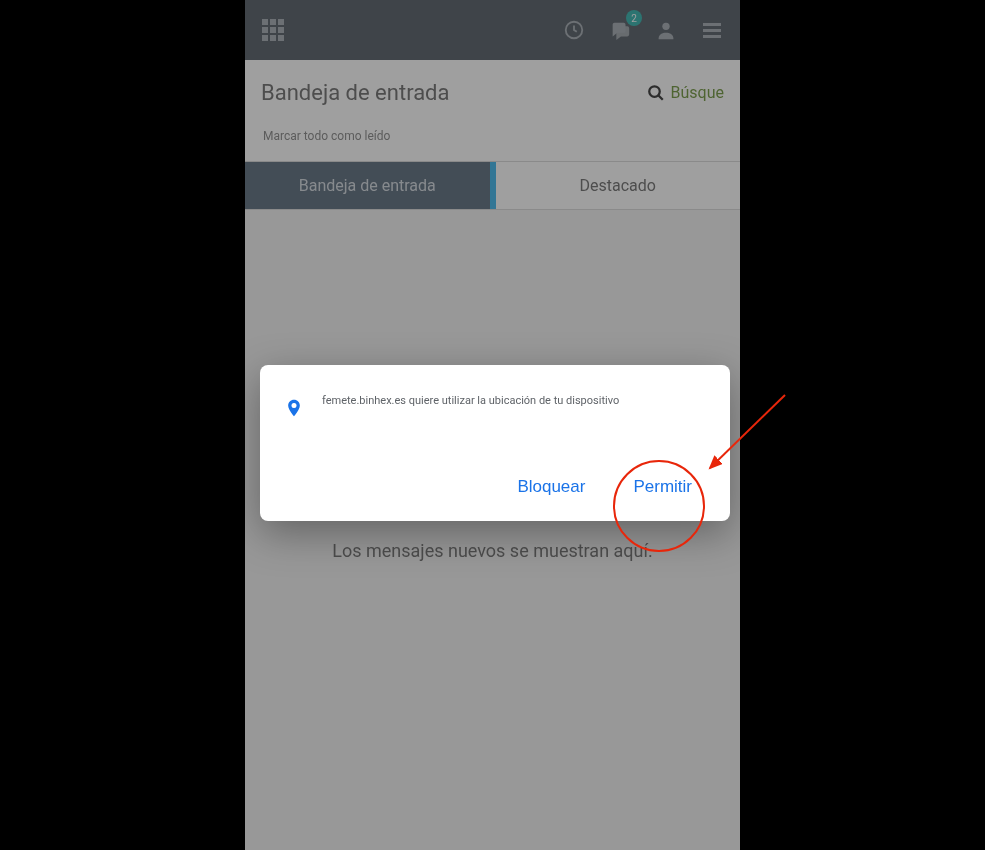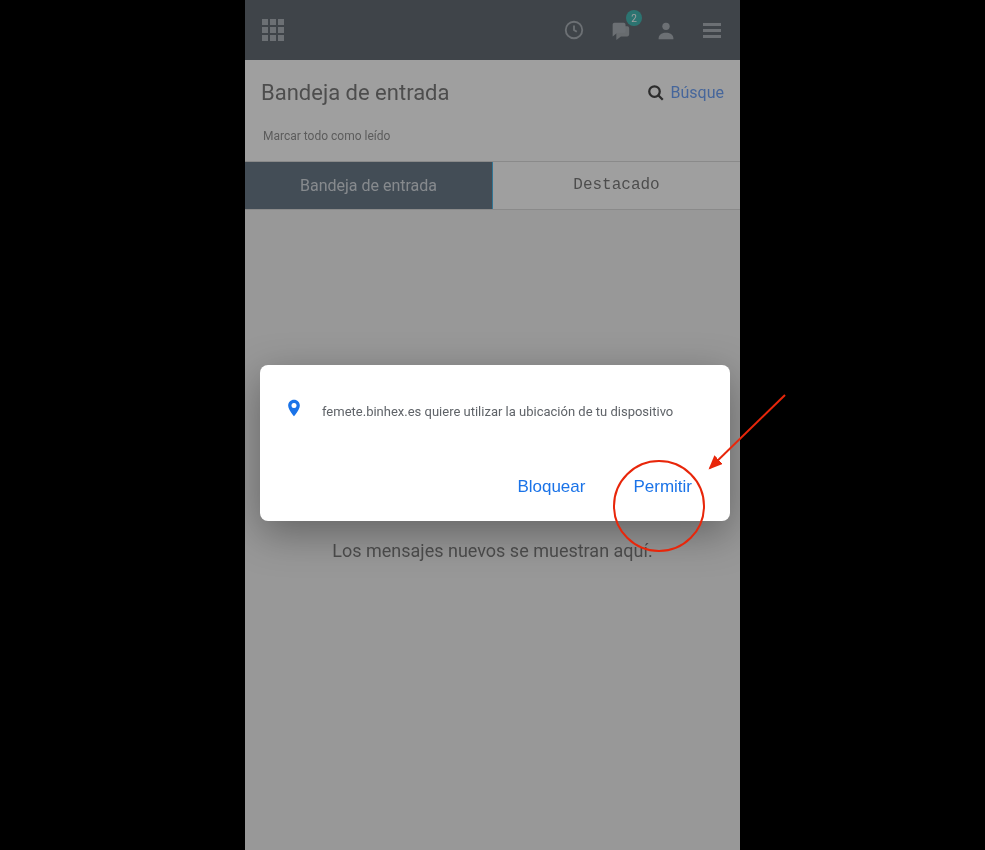--- a/index.html
+++ b/index.html
@@ -78,21 +78,21 @@
     }
     .title-row .title {
       font-size: 22px;
       color: #4a4a4a;
       font-weight: 400;
     }
     .search-area {
       display: flex;
       align-items: center;
       gap: 6px;
-      color: #3b82f6;
+      color: #4d7c0f;
       font-size: 16px;
     }
     
     .subrow {
       padding: 14px 18px 18px;
       color: #6a6a6a;
       font-size: 12px;
       background: #fff;
     }
     
@@ -108,22 +108,21 @@
       padding: 14px 0;
       font-size: 16px;
       background: #fff;
       color: #4a4a4a;
     }
     .tab.active {
       background: #34495e;
       color: #c8d0d8;
     }
     .tab:nth-child(2) {
-      border-left: 1px solid #0ea5e9;
-      font-family: Liberation Mono, monospace;
+      border-left: 6px solid #0ea5e9;
     }
     
     .content {
       padding-top: 330px;
       text-align: center;
     }
     .empty-text {
       font-size: 18px;
       color: #4a4a4a;
       text-align: center;
@@ -152,24 +151,23 @@
       display: flex;
       gap: 18px;
       align-items: flex-start;
     }
     .location-pin {
       color: #1a73e8;
       flex-shrink: 0;
       margin-top: 2px;
     }
     .dialog-text {
-      font-size: 13px;
+      font-size: 11px;
       color: #5f6368;
       line-height: 1.45;
-      margin-top: 10px;
     }
     .dialog-actions {
       display: flex;
       justify-content: flex-end;
       gap: 40px;
       margin-top: 46px;
       padding-right: 10px;
     }
     .dialog-btn {
       background: none;

